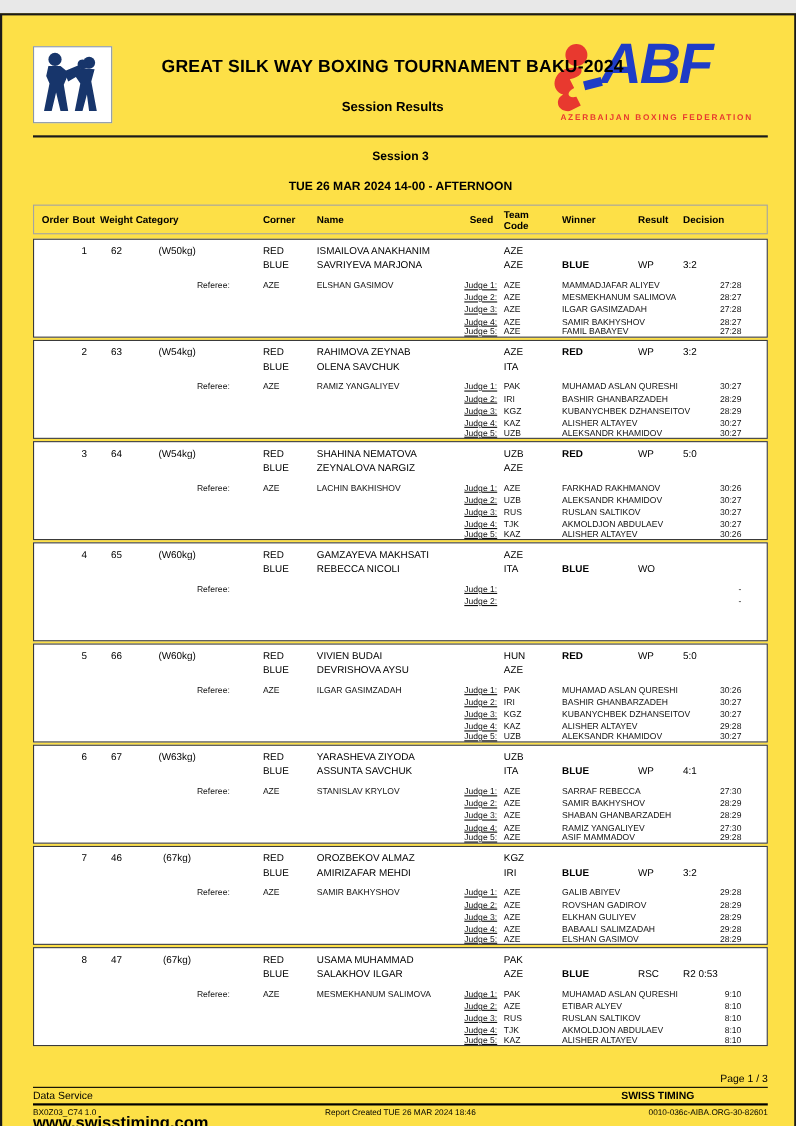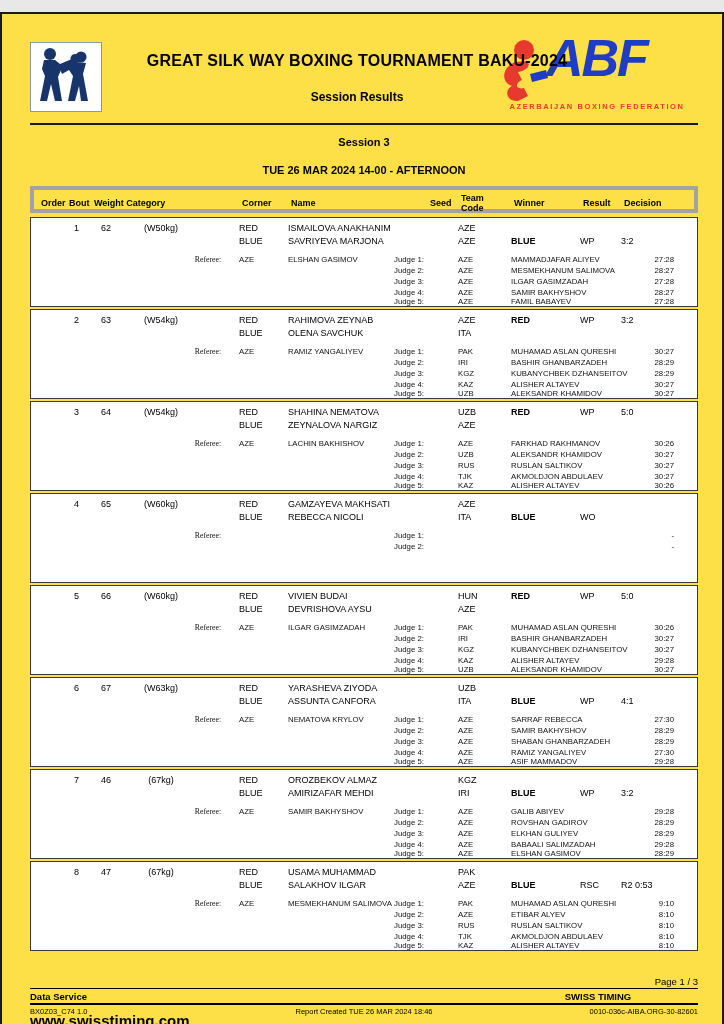--- a/index.html
+++ b/index.html
@@ -15,21 +15,21 @@
   .title{left:110px; top:38px; width:490px; text-align:center; font-size:16px; font-weight:bold; letter-spacing:.2px; z-index:3;}
   .subtitle{left:110px; top:76px; width:490px; text-align:center; font-size:12px; font-weight:bold; z-index:3;}
   .abf{left:492px; top:26px; width:206px; height:78px; z-index:2;}
   .abf-fig{position:absolute; left:0; top:0;}
   .abf-txt{position:absolute; left:52px; top:-12px; font-size:52px; font-weight:bold; font-style:italic; color:#1f3cc6; letter-spacing:-2px;}
   .abf-cap{position:absolute; left:0; top:62px; width:206px; text-align:center; font-size:7.5px; font-weight:bold; color:#e8392f; letter-spacing:1.6px;}
   .rule-top{left:28px; top:109px; width:668px; height:2px; background:#1a1a1a;}
   .session-name{left:0; top:122px; width:724px; text-align:center; font-size:11px; font-weight:bold;}
   .session-dt{left:0; top:150px; width:724px; text-align:center; font-size:11px; font-weight:bold;}
   
-  .thead{left:28px; top:172px; width:668px; height:27px; border:4px solid #a3a3a3; box-sizing:border-box;text-align:right;}
+  .thead{left:28px; top:172px; width:668px; height:27px; border:1px solid #a3a3a3; box-sizing:border-box;text-align:right;}
   .thead span{position:absolute; font-size:9px; font-weight:bold; white-space:nowrap;}
   .h-order{left:7px; top:8px;}   .h-bout{left:35px; top:8px;}
   .h-weight{left:60px; top:8px;} .h-corner{left:208px; top:8px;}
   .h-name{left:257px; top:8px;}  .h-seed{left:396px; top:8px;}
   .h-team1{left:427px; top:3px;} .h-team2{left:427px; top:13px;}
   .h-winner{left:480px; top:8px;}.h-result{left:549px; top:8px;}
   .h-decision{left:590px; top:8px;}
   #bouts{position:absolute; left:28px; top:203px; width:668px;}
   .bout-box{position:relative; width:668px; height:90px; border:1px solid #3a3a3a; box-sizing:border-box; margin-bottom:2px; background:#fff;}
   .cell{position:absolute; font-size:9px; line-height:10px; white-space:nowrap;}
@@ -39,29 +39,29 @@
   .c-order{left:20px; width:28px; text-align:right;}
   .c-bout{left:52px; width:28px; text-align:right;}
   .c-weight{left:60px; width:140px; text-align:center;}
   .c-corner{left:208px;}
   .c-name{left:257px;}
   .c-seed{left:386px; width:40px; text-align:center;}
   .c-noc{left:427px;}
   .c-winner{left:480px;}
   .c-result{left:549px;}
   .c-decision{left:590px;}
-  .c-reflabel{left:148px; width:58px; text-align:center;font-family:Liberation Serif, serif;}
-  .c-judgelabel{left:363px; width:58px; }
+  .c-reflabel{left:148px; width:58px; text-align:left;}
+  .c-judgelabel{left:363px; width:58px; text-align:right;text-decoration:underline;}
   .c-score{left:582px; width:61px; text-align:right;}
   .winner-val{font-weight:bold;}
   
   .f-web{left:28px; top:998px; font-size:15px; font-weight:bold;}
   .f-page{left:496px; top:962px; width:200px; text-align:right; font-size:9.5px;}
   .f-line1{left:28px; top:974px; width:668px; height:1px; background:#000;}
-  .f-service{left:28px; top:977px; font-size:9.5px; font-weight:bold;}
+  .f-service{left:28px; top:977px; font-size:9.5px; font-weight:normal;}
   .f-brand{left:496px; top:977px; width:200px; text-align:center; font-size:9.5px; font-weight:bold;}
   .f-line2{left:28px; top:989px; width:668px; height:2px; background:#000;}
   .f-doccode{left:28px; top:993px; font-size:7.5px;}
   .f-created{left:162px; top:993px; width:400px; text-align:center; font-size:7.5px;}
   .f-reportcode{left:496px; top:993px; width:200px; text-align:right; font-size:7.5px;}
 </style>
 </head>
 <body>
 
 <div class="page">
@@ -376,30 +376,30 @@
 
       <span class="cell c-corner r-red">RED</span>
       <span class="cell c-name r-red">YARASHEVA ZIYODA</span>
       <span class="cell c-seed r-red"></span>
       <span class="cell c-noc r-red">UZB</span>
       <span class="cell c-winner winner-val r-red"></span>
       <span class="cell c-result r-red"></span>
       <span class="cell c-decision r-red"></span>
 
       <span class="cell c-corner r-blue">BLUE</span>
-      <span class="cell c-name r-blue">ASSUNTA CANFORA</span>
+      <span class="cell c-name r-blue">ASSUNTA SAVCHUK</span>
       <span class="cell c-seed r-blue"></span>
       <span class="cell c-noc r-blue">ITA</span>
       <span class="cell c-winner winner-val r-blue">BLUE</span>
       <span class="cell c-result r-blue">WP</span>
       <span class="cell c-decision r-blue">4:1</span>
 
       <span class="cell c-reflabel r-j0">Referee:</span>
       <span class="cell c-corner r-j0">AZE</span>
-      <span class="cell c-name r-j0">NEMATOVA KRYLOV</span>
+      <span class="cell c-name r-j0">STANISLAV KRYLOV</span>
 
       <span class="cell c-judgelabel r-j0">Judge 1:</span>
       <span class="cell c-noc r-j0">AZE</span>
       <span class="cell c-winner r-j0">SARRAF REBECCA</span>
       <span class="cell c-score r-j0">27:30</span>
 
       <span class="cell c-judgelabel r-j1">Judge 2:</span>
       <span class="cell c-noc r-j1">AZE</span>
       <span class="cell c-winner r-j1">SAMIR BAKHYSHOV</span>
       <span class="cell c-score r-j1">28:29</span>

